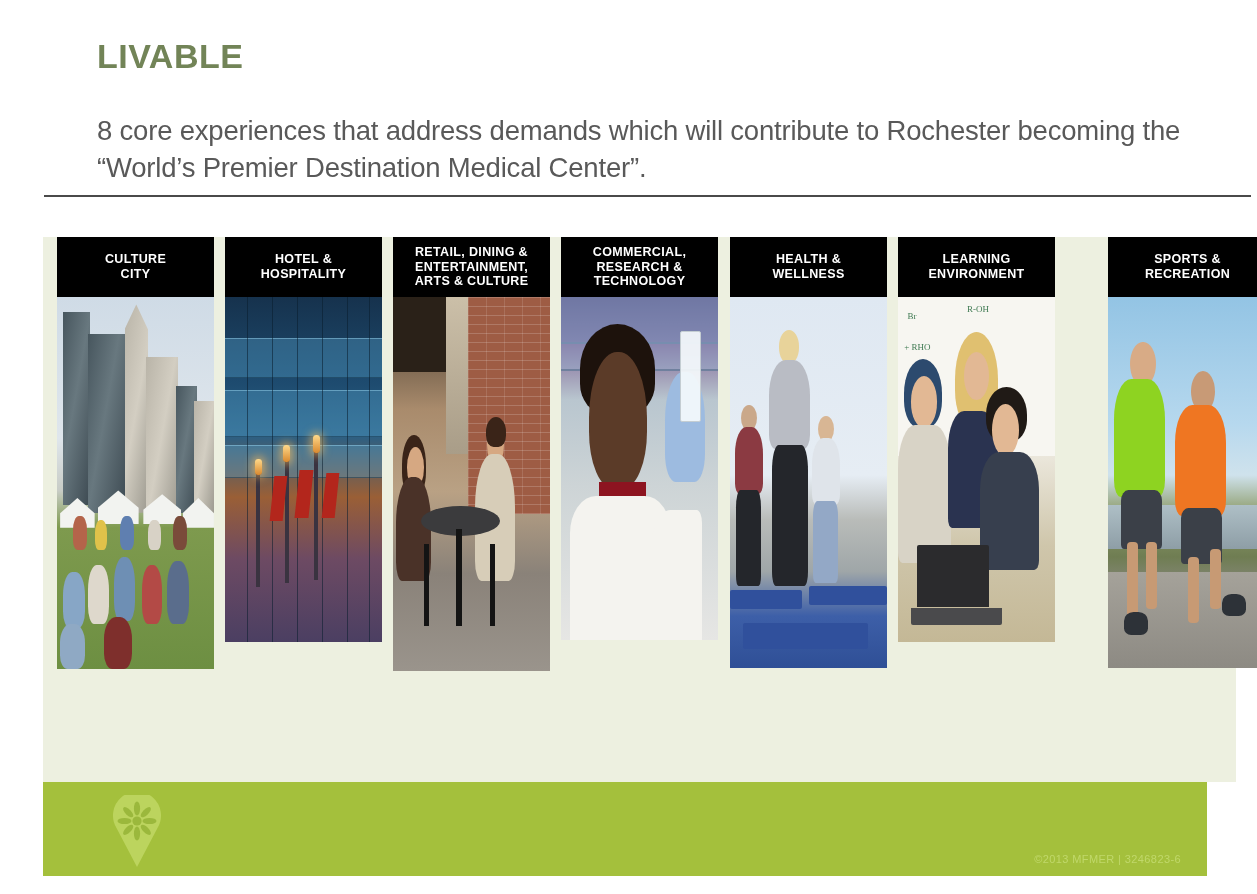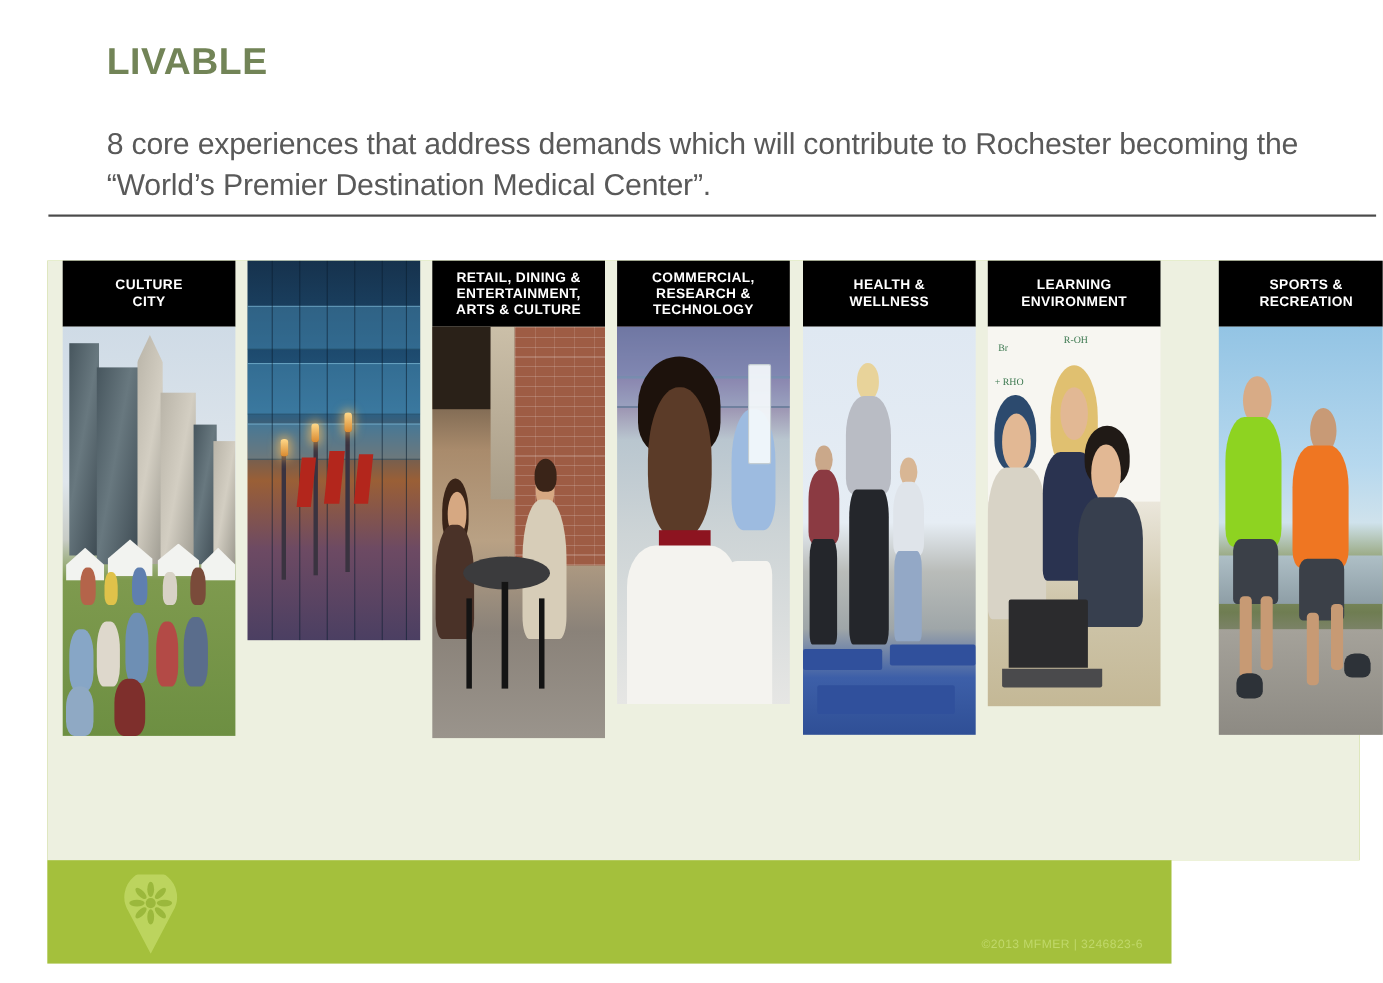--- a/index.html
+++ b/index.html
@@ -95,21 +95,21 @@
     width: 100%;
     position: relative;
     overflow: hidden;
   }
 
   
   .footer {
     position: absolute;
     left: 43px;
     top: 782px;
-    width: 1022px;
+    width: 1164px;
     height: 94px;
     background: #a4c03c;
   }
   .footer-credit {
     position: absolute;
     right: 26px;
     bottom: 11px;
     font-size: 11px;
     color: #c0d86a;
     letter-spacing: 0.4px;
@@ -263,20 +263,22 @@
         <div class="person" style="left:20%; top:72%; width:13%; height:16%; background:#ded8cc;"></div>
         <div class="person" style="left:36%; top:70%; width:14%; height:17%; background:#6e8fb4;"></div>
         <div class="person" style="left:54%; top:72%; width:13%; height:16%; background:#b34a46;"></div>
         <div class="person" style="left:70%; top:71%; width:14%; height:17%; background:#5a6d8c;"></div>
         <div class="person" style="left:30%; top:86%; width:18%; height:14%; background:#7e2f2c;"></div>
         <div class="person" style="left:2%;  top:88%; width:16%; height:12%; background:#8fa9c4;"></div>
       </div>
     </div>
 
     <div class="column" style="left:182px; width:157px;">
+      <div class="col-header" style="height:60px; white-space:pre-line;">HOTEL &amp;
+HOSPITALITY</div>
       <div class="col-photo ph-hotel" style="height:345px;">
         <div class="glassrow" style="top:12%; height:11%;"></div>
         <div class="glassrow" style="top:27%; height:13%;"></div>
         <div class="glassrow" style="top:43%; height:9%;"></div>
         <div class="mullion" style="left:14%;"></div>
         <div class="mullion" style="left:30%;"></div>
         <div class="mullion" style="left:46%;"></div>
         <div class="mullion" style="left:62%;"></div>
         <div class="mullion" style="left:78%;"></div>
         <div class="mullion" style="left:92%;"></div>

